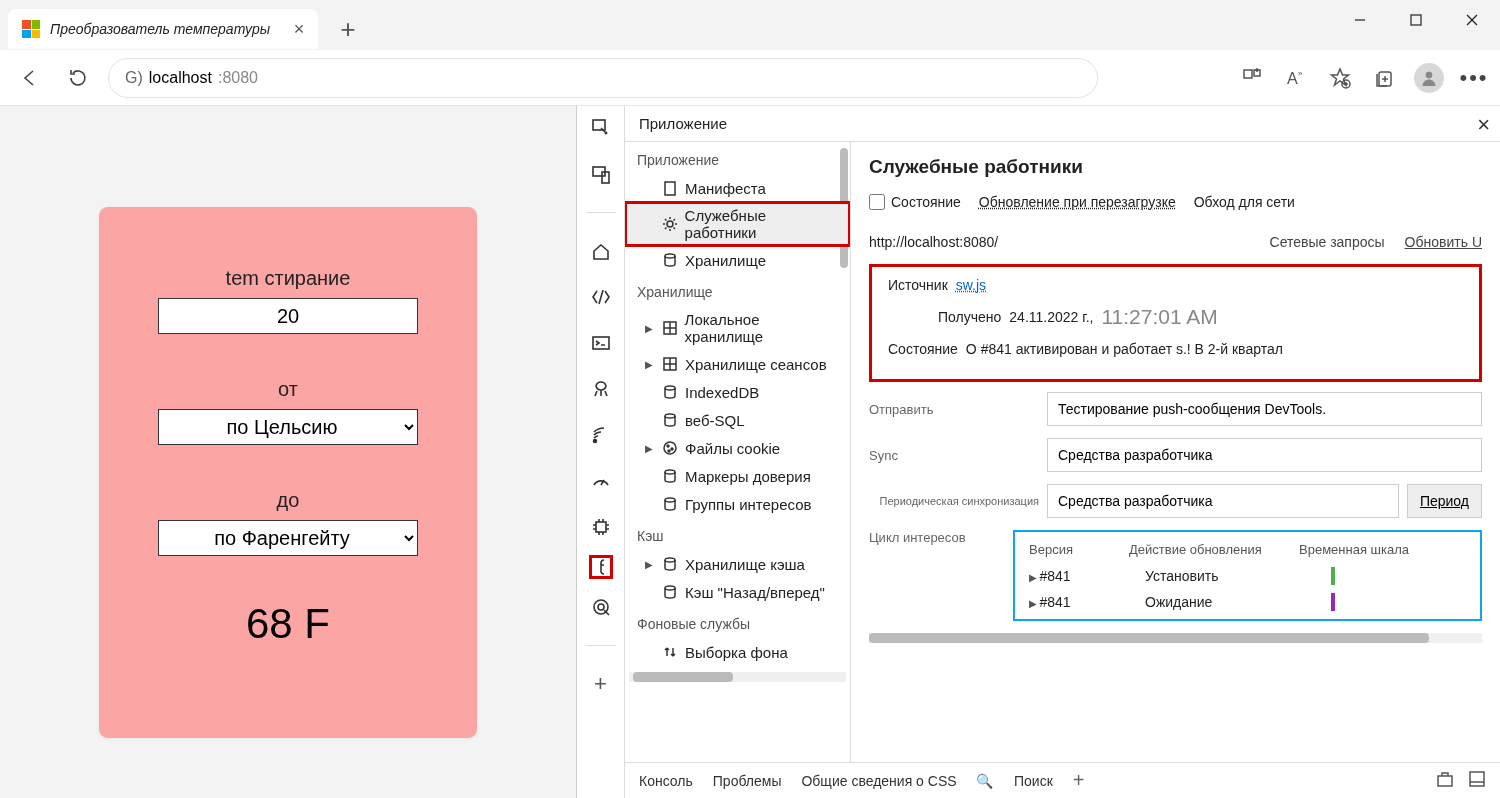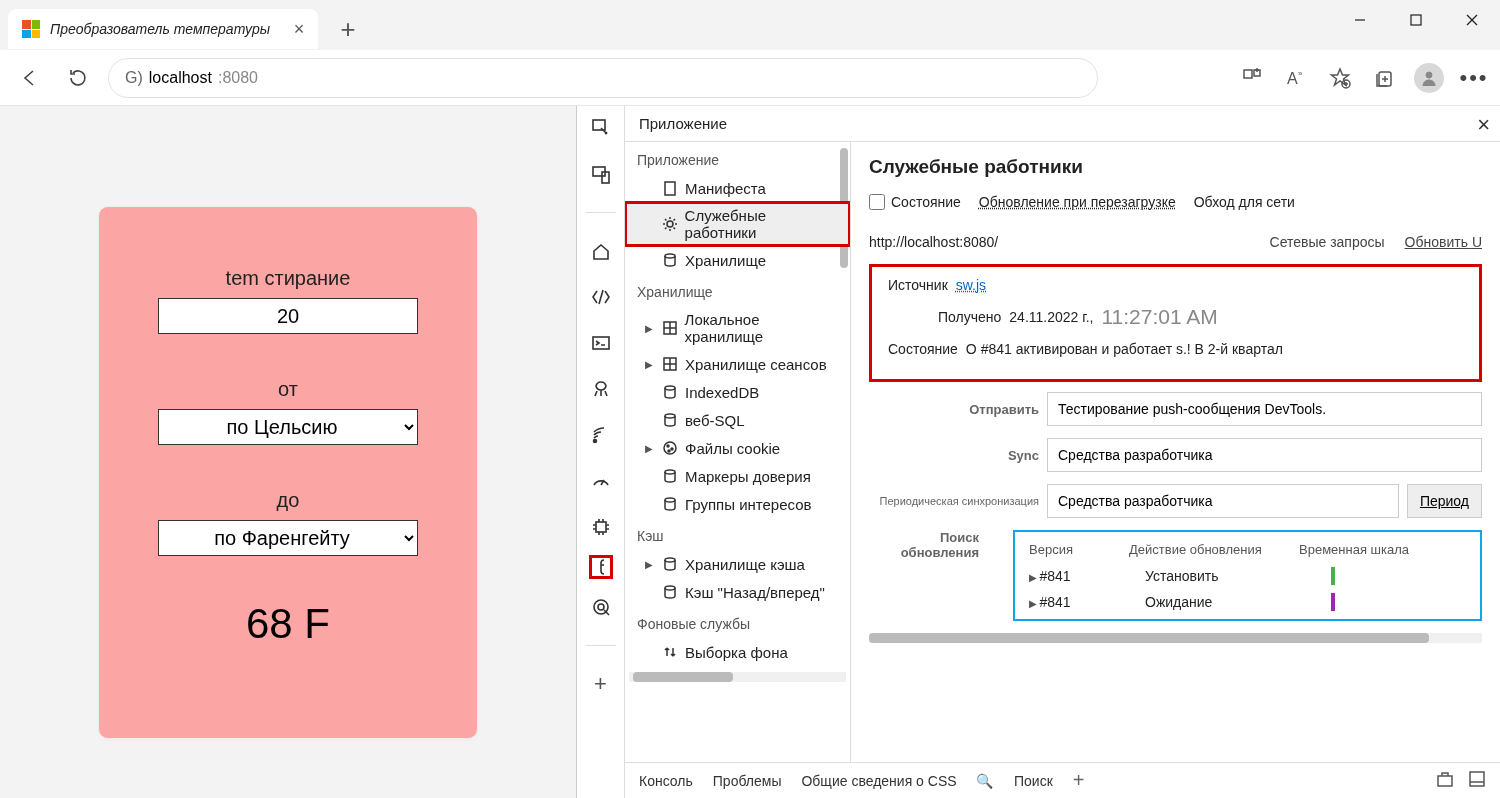--- a/index.html
+++ b/index.html
@@ -74,21 +74,21 @@
 .dt-details h2 { font-size: 19px; font-weight:600; margin-bottom: 16px; }
 .dt-checks { display:flex; gap:18px; align-items:center; margin-bottom: 24px; flex-wrap:wrap;}
 .dt-checks label { display:flex; align-items:center; gap:6px; font-size:14px;}
 .dt-checks input[type=checkbox]{width:16px;height:16px;}
 .dt-row-top { display:flex; justify-content:space-between; margin-bottom:14px; font-size:14px; flex-wrap:wrap;}
 .dt-row-top .links { display:flex; gap:20px;}
 .dt-row-top a { color:#444; text-decoration:none; }
 .dt-row-top .refresh { text-decoration: underline; }
 .hl-box { border: 3px solid #d40000; padding: 10px 16px; margin-bottom: 10px; }
 .field-row { display:flex; align-items:center; gap:8px; margin-bottom: 12px; font-size:14px;}
-.field-label { width: 170px; text-align:right; color:#666; font-size:13px;font-weight:bold;}
+.field-label { width: 170px; text-align:left; color:#666; font-size:13px;}
 .field-label-sm { width: 170px; text-align:right; color:#666; font-size:11px;}
 .sw-link { color: #0066cc; text-decoration: underline dotted; }
 .time { color:#888; font-size:21px;}
 .txt-input { flex:1; height:34px; border:1px solid #ccc; padding:0 10px; font-size:14px;}
 .period-btn { height:34px; padding:0 12px; background:#eee; border:1px solid #ccc; font-size:14px;text-decoration:underline;}
 .update-table { margin-left: 26px; padding: 10px 0 0 14px; border:2px solid #0ea5e9; font-size:14px;}
 .update-table .th { display:flex; gap:30px; color:#555; font-size:13px; margin-bottom:10px;}
 .update-table .tr { display:flex; gap:46px; align-items:center; margin-bottom:8px;}
 .update-table .ver::before{content:'▶ '; font-size:10px; color:#555;}
 .bar { width:4px; height:18px; display:inline-block;}
@@ -481,21 +481,21 @@
           <div class="field-row">
             <span class="field-label">Sync</span>
             <input class="txt-input" value="Средства разработчика" style="">
           </div>
           <div class="field-row">
             <span class="field-label-sm">Периодическая синхронизация</span>
             <input class="txt-input" value="Средства разработчика" style="">
             <button class="period-btn">Период</button>
           </div>
           <div class="field-row" style="align-items:flex-start;">
-            <span class="field-label" style="width:110px;">Поиск обновления</span>
+            <span class="field-label" style="width:110px;">Цикл интересов</span>
             <div class="update-table" style="flex:1;">
               <div class="th">
                 <span style="width:70px;">Версия</span>
                 <span style="width:140px;">Действие обновления</span>
                 <span>Временная шкала</span>
               </div>
               <div class="tr">
                 <span class="ver" style="width:70px;">#841</span>
                 <span style="width:140px;">Установить</span>
                 <span class="bar green"></span>

